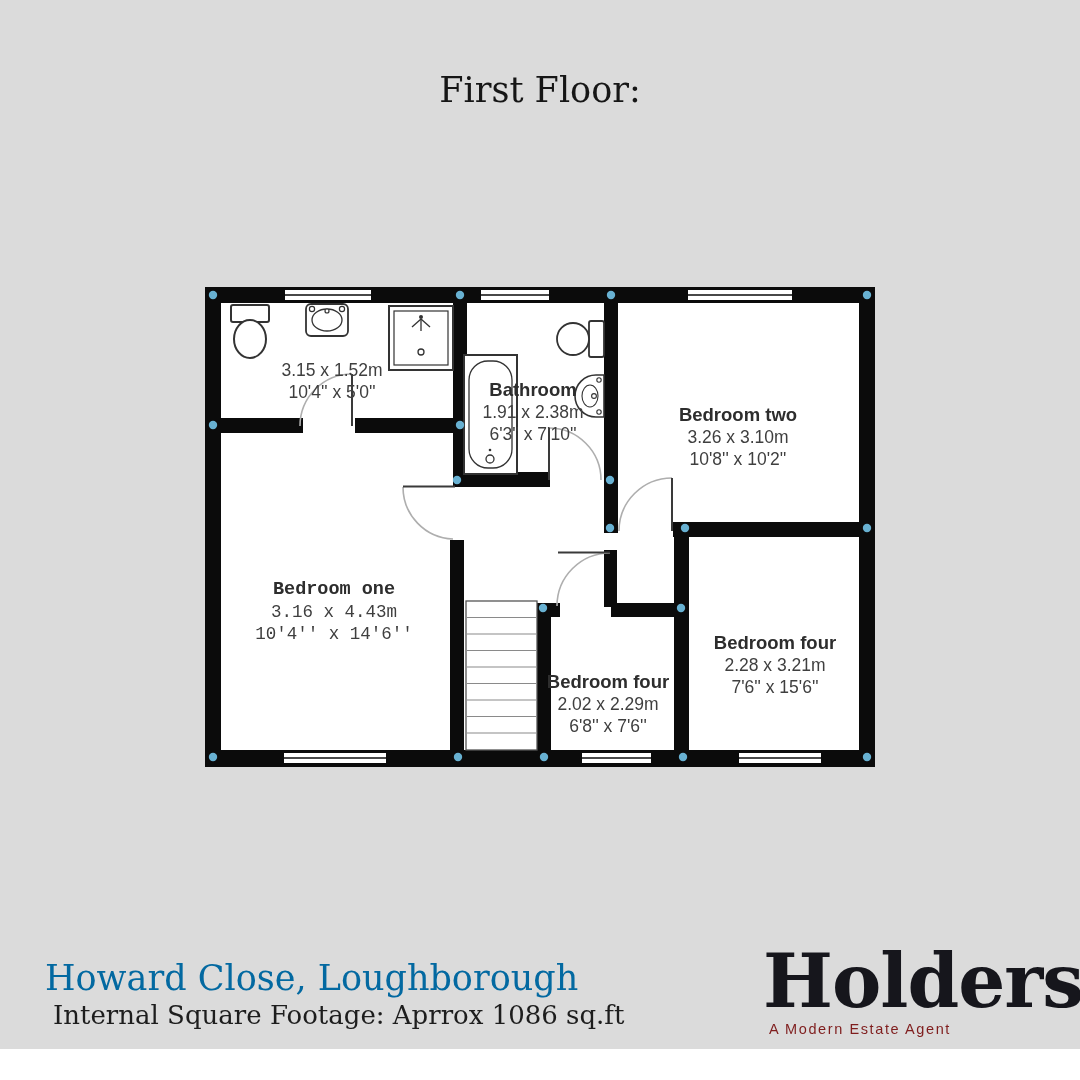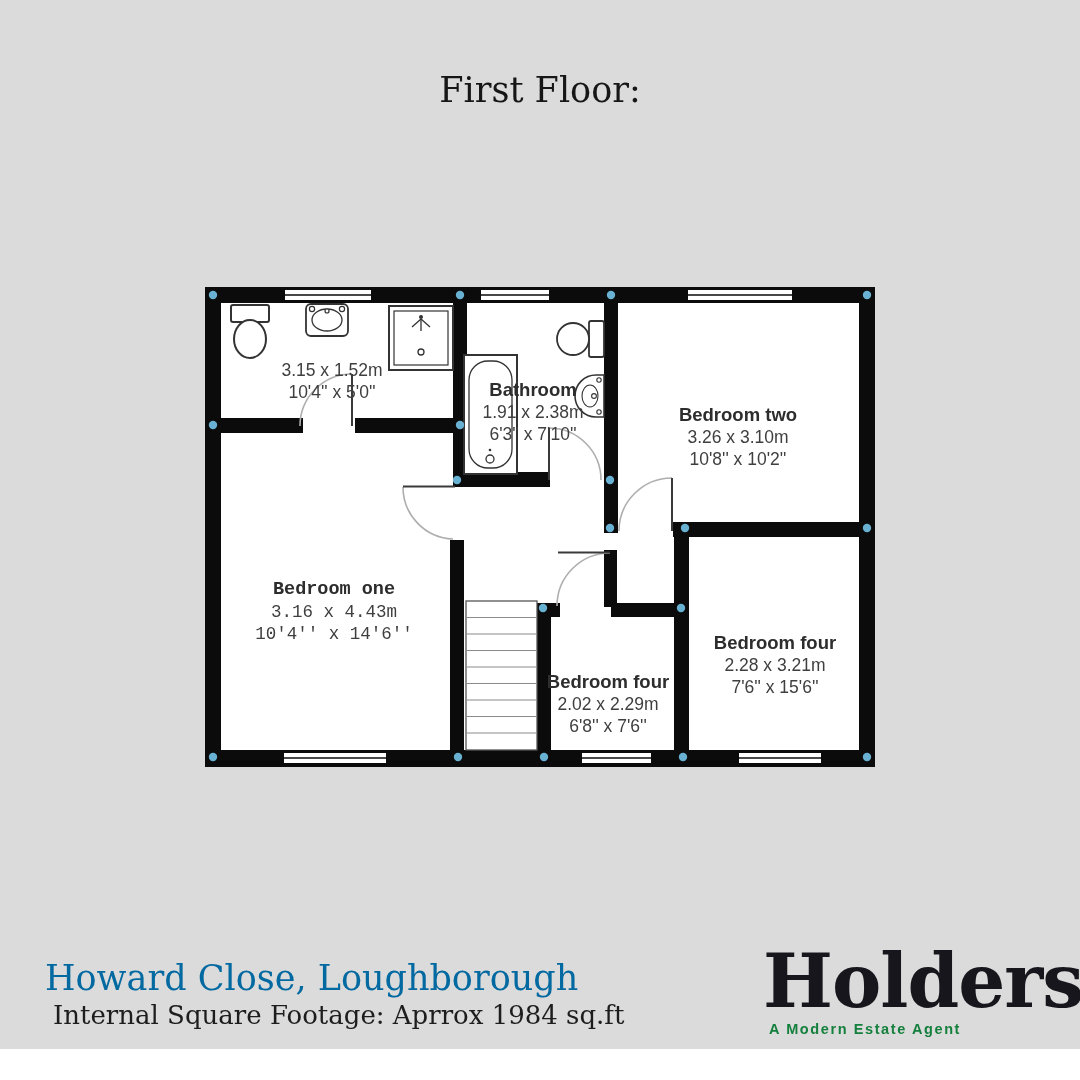--- a/index.html
+++ b/index.html
@@ -61,23 +61,23 @@
     font-size:74px;
     font-weight:bold;
     letter-spacing:-1px;
     color:#16161c;
     white-space:nowrap;
   }
   .brand-tagline{
     position:absolute;
     left:769px;top:1021px;
     font-size:14.5px;
-    font-weight:bold;
+    font-weight:normal;
     letter-spacing:1.6px;
-    color:#15803d;
+    color:#7f1d1d;
     white-space:nowrap;
   }
 </style>
 </head>
 <body>
 
 <div class="canvas">
 
   <div class="page-title">First Floor:</div>
 
@@ -268,17 +268,17 @@
     <span class="room-dims">6'8'' x 7'6''</span>
   </div>
 
   <div class="room-label" style="left:775px;top:632px;">
     <span class="room-name">Bedroom four</span>
     <span class="room-dims">2.28 x 3.21m</span>
     <span class="room-dims">7'6'' x 15'6''</span>
   </div>
 
   <div class="footer-address">Howard Close, Loughborough</div>
-  <div class="footer-footage">Internal Square Footage: Aprrox 1984 sq.ft</div>
+  <div class="footer-footage">Internal Square Footage: Aprrox 1086 sq.ft</div>
   <div class="brand-name">Holders</div>
   <div class="brand-tagline">A Modern Estate Agent</div>
 
 </div>
 
 </body></html>

